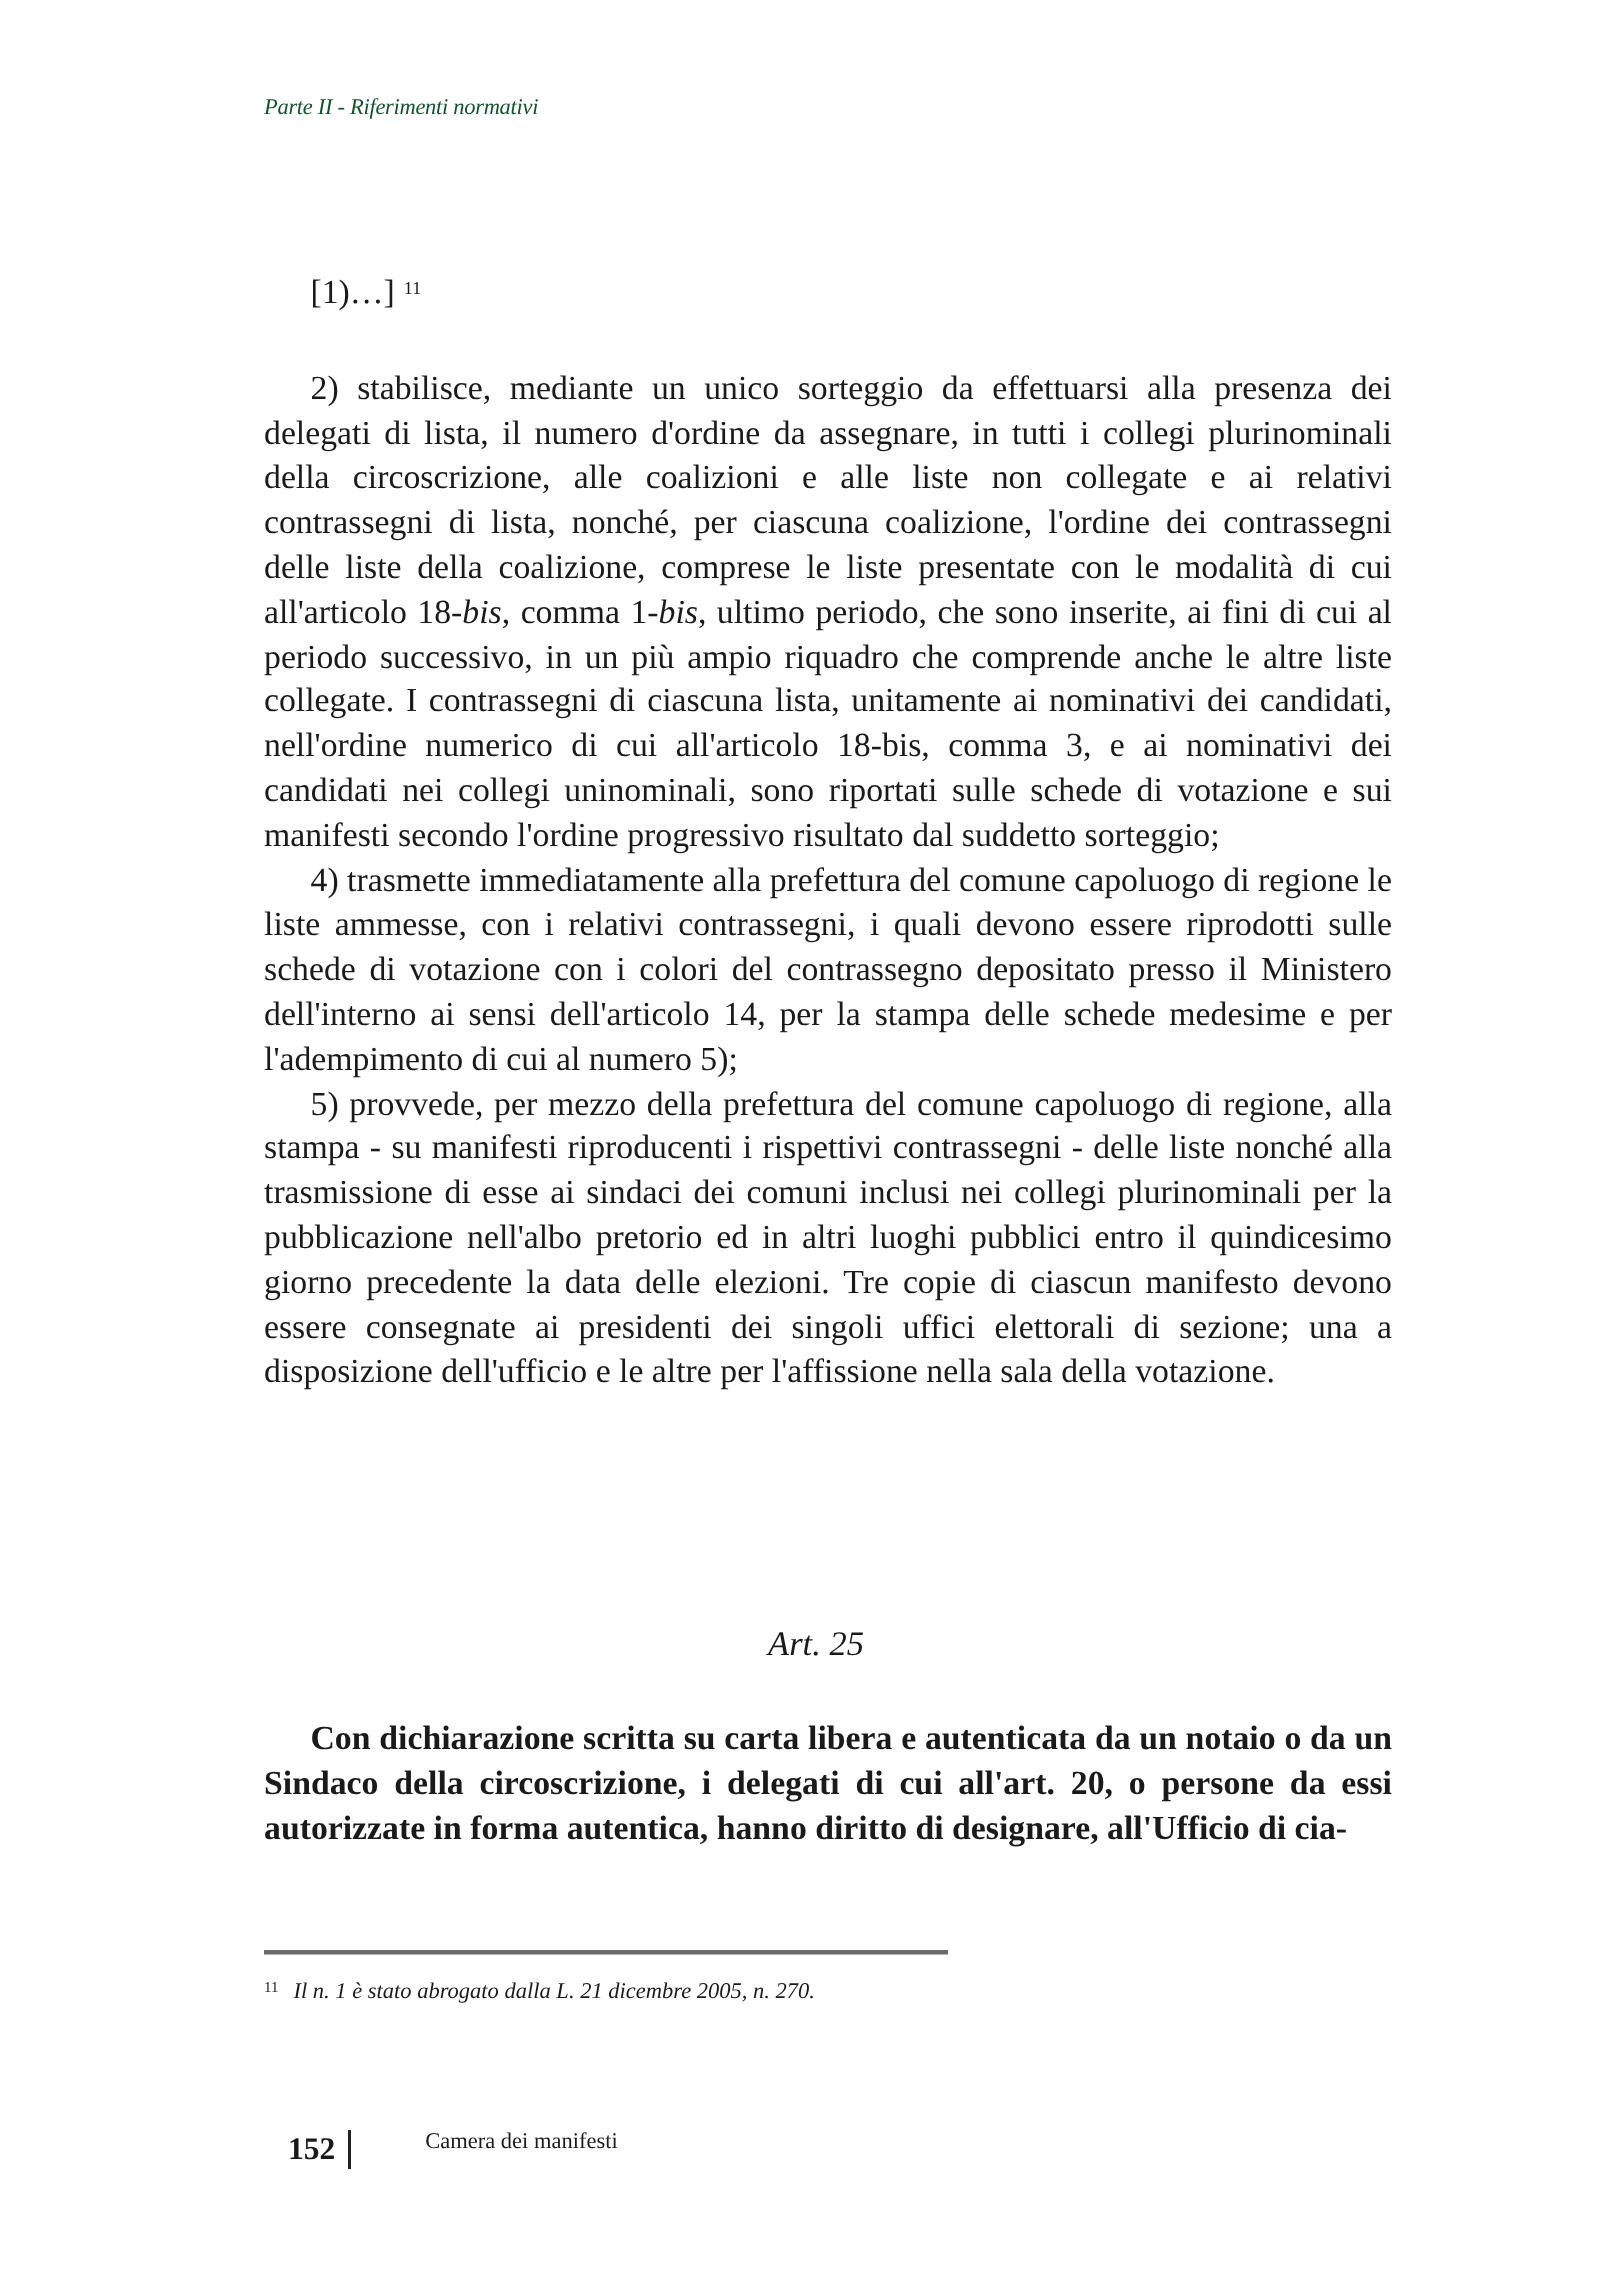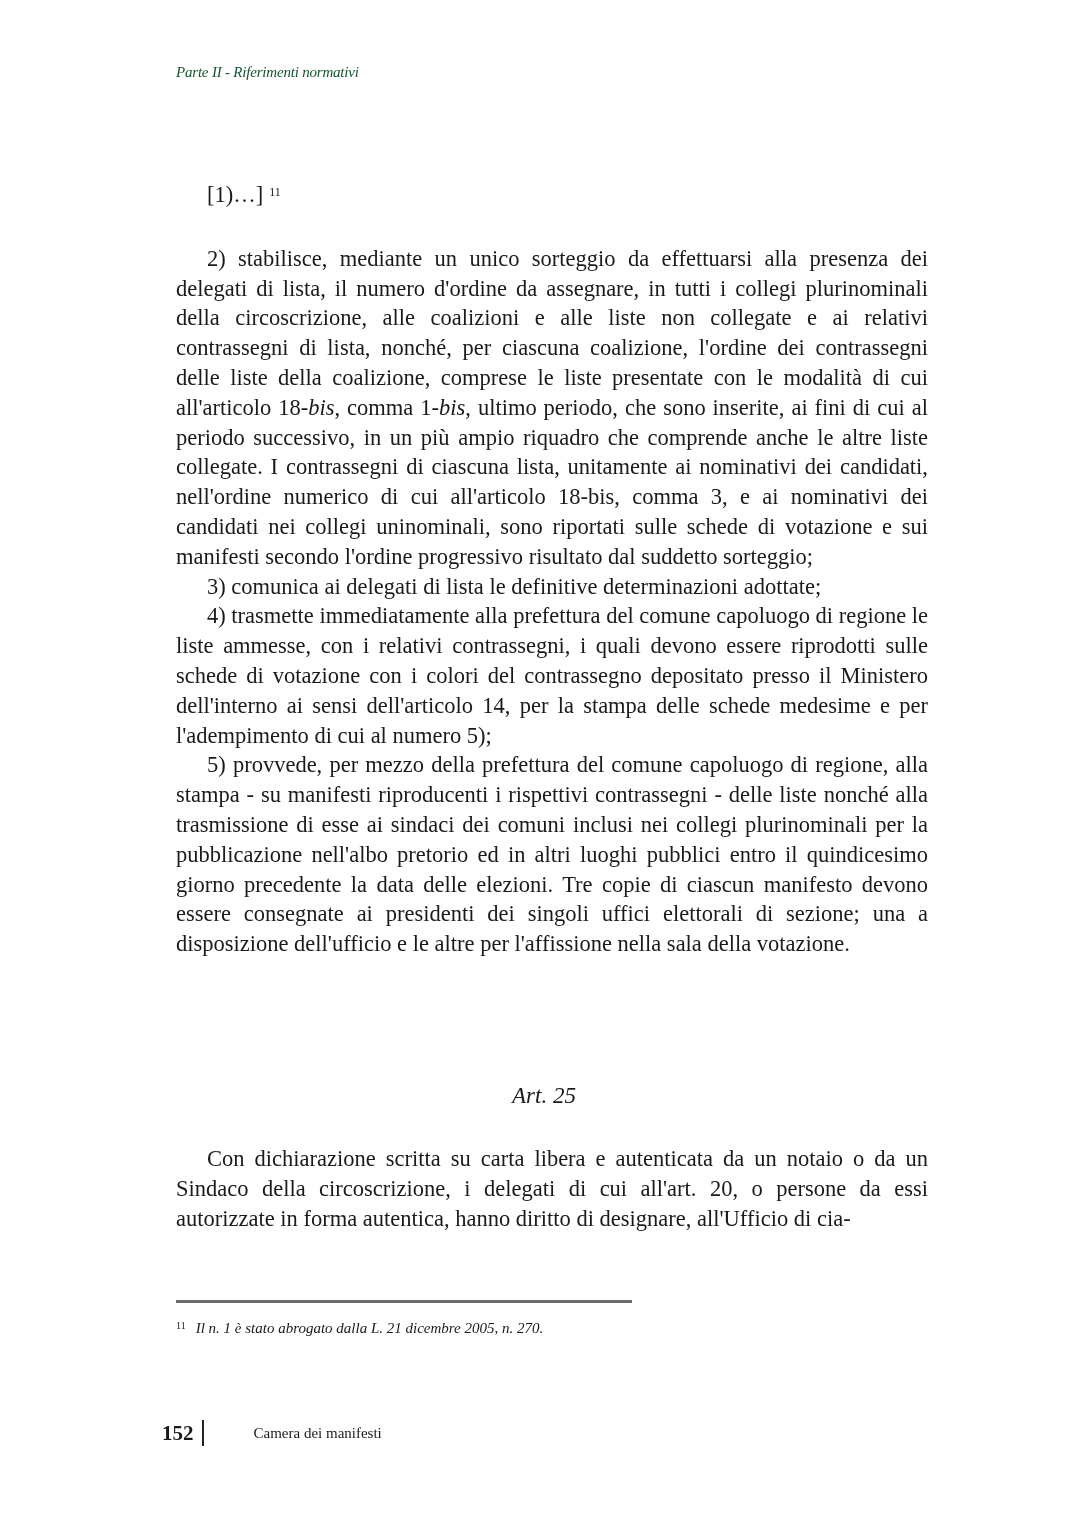--- a/index.html
+++ b/index.html
@@ -8,44 +8,43 @@
   .running-head { position: absolute; left: 176px; top: 64px; font-style: italic;
                   font-size: 15px; color: #14532d; letter-spacing: -0.2px; }
   .body { position: absolute; left: 176px; top: 180px; width: 752px;
           font-size: 22.5px; line-height: 29.8px; text-align: justify; }
   .body p { margin: 0; text-indent: 31px; }
   .sup { font-size: 12px; vertical-align: top; position: relative; top: -2px; margin-left: 6px; }
   .gap1 { height: 34px; }
   .heading { position: absolute; left: 168px; top: 1083px; width: 752px; text-align: center;
              font-style: italic; font-size: 23px; }
   .art-body { position: absolute; left: 176px; top: 1144px; width: 752px;
-              font-size: 22.5px; line-height: 29.8px; text-align: justify; }
+              font-size: 22.5px; line-height: 29.8px; text-align: justify; font-weight: bold; }
   .art-body p { margin: 0; text-indent: 31px; }
   .fn-rule { position: absolute; left: 176px; top: 1300px; width: 456px; height: 3px; background: #6a6a6a; }
   .footnote { position: absolute; left: 176px; top: 1320px; font-size: 15px; }
   .footnote .num { font-size: 10px; vertical-align: top; margin-right: 10px; }
   .footnote .txt { font-style: italic; }
-  .footer { position: absolute; left: 162px; top: 1420px; display: flex; align-items: center; }
+  .footer { position: absolute; left: 192px; top: 1420px; display: flex; }
   .page-num { font-weight: bold; font-size: 21px; }
   .bar { width: 2px; height: 26px; background: #222; margin-left: 8px; }
   .footer-label { margin-left: 50px; font-size: 15px; }
   b { font-weight: normal; }
 </style>
 </head>
 <body>
 
 <div class="running-head">Parte II - Riferimenti normativi</div>
 
 <div class="body">
   <p>
     <span>[1)…]</span><span class="sup">11</span>
   </p>
   <div class="gap1"></div>
   <p><span>2) stabilisce, mediante </span><b>un unico</b><span> sorteggio da effettuarsi alla presenza dei delegati di lista, il numero d'ordine da assegnare, </span><b>in tutti i collegi plurinominali della circoscrizione, alle coalizioni e</b><span> alle liste </span><b>non collegate</b><span> e ai relativi contrassegni </span><b>di lista, nonché, per ciascuna coalizione, l'ordine dei contrassegni delle liste della coalizione, comprese le liste presentate con le modalità di cui all'articolo 18-</b><b style="font-style: italic;">bis</b><b>, comma 1-</b><b style="font-style: italic;">bis</b><b>, ultimo periodo, che sono inserite, ai fini di cui al periodo successivo, in un più ampio riquadro che comprende anche le altre liste collegate.</b><span> I contrassegni di ciascuna lista, unitamente ai nominativi dei candidati, nell'ordine numerico di cui all'articolo 18-bis, comma 3, </span><b>e ai nominativi dei candidati nei collegi uninominali,</b><span> sono riportati sulle schede di votazione e sui manifesti secondo l'ordine progressivo risultato dal suddetto sorteggio;</span></p>
-  <p><span>3) comunica ai delegati di lista le definitive determinazioni adottate;</span></p>
   <p><span>4) trasmette immediatamente alla prefettura del comune capoluogo di regione le liste ammesse, con i relativi contrassegni, i quali devono essere riprodotti sulle schede di votazione con i colori del contrassegno depositato presso il Ministero dell'interno ai sensi dell'articolo 14, per la stampa delle schede medesime e per l'adempimento di cui al numero 5);</span></p>
   <p><span>5) provvede, per mezzo della prefettura del comune capoluogo di regione, alla stampa - su manifesti riproducenti i rispettivi contrassegni - delle liste nonché alla trasmissione di esse ai sindaci dei comuni inclusi nei collegi plurinominali per la pubblicazione nell'albo pretorio ed in altri luoghi pubblici entro il quindicesimo giorno precedente la data delle elezioni. Tre copie di ciascun manifesto devono essere consegnate ai presidenti dei singoli uffici elettorali di sezione; una a disposizione dell'ufficio e le altre per l'affissione nella sala della votazione.</span></p>
 </div>
 
 <div class="heading">Art. 25</div>
 
 <div class="art-body">
   <p>Con dichiarazione scritta su carta libera e autenticata da un notaio o da un Sindaco della circoscrizione, i delegati di cui all'art. 20, o persone da essi autorizzate in forma autentica, hanno diritto di designare, all'Ufficio di cia-</p>
 </div>
 

